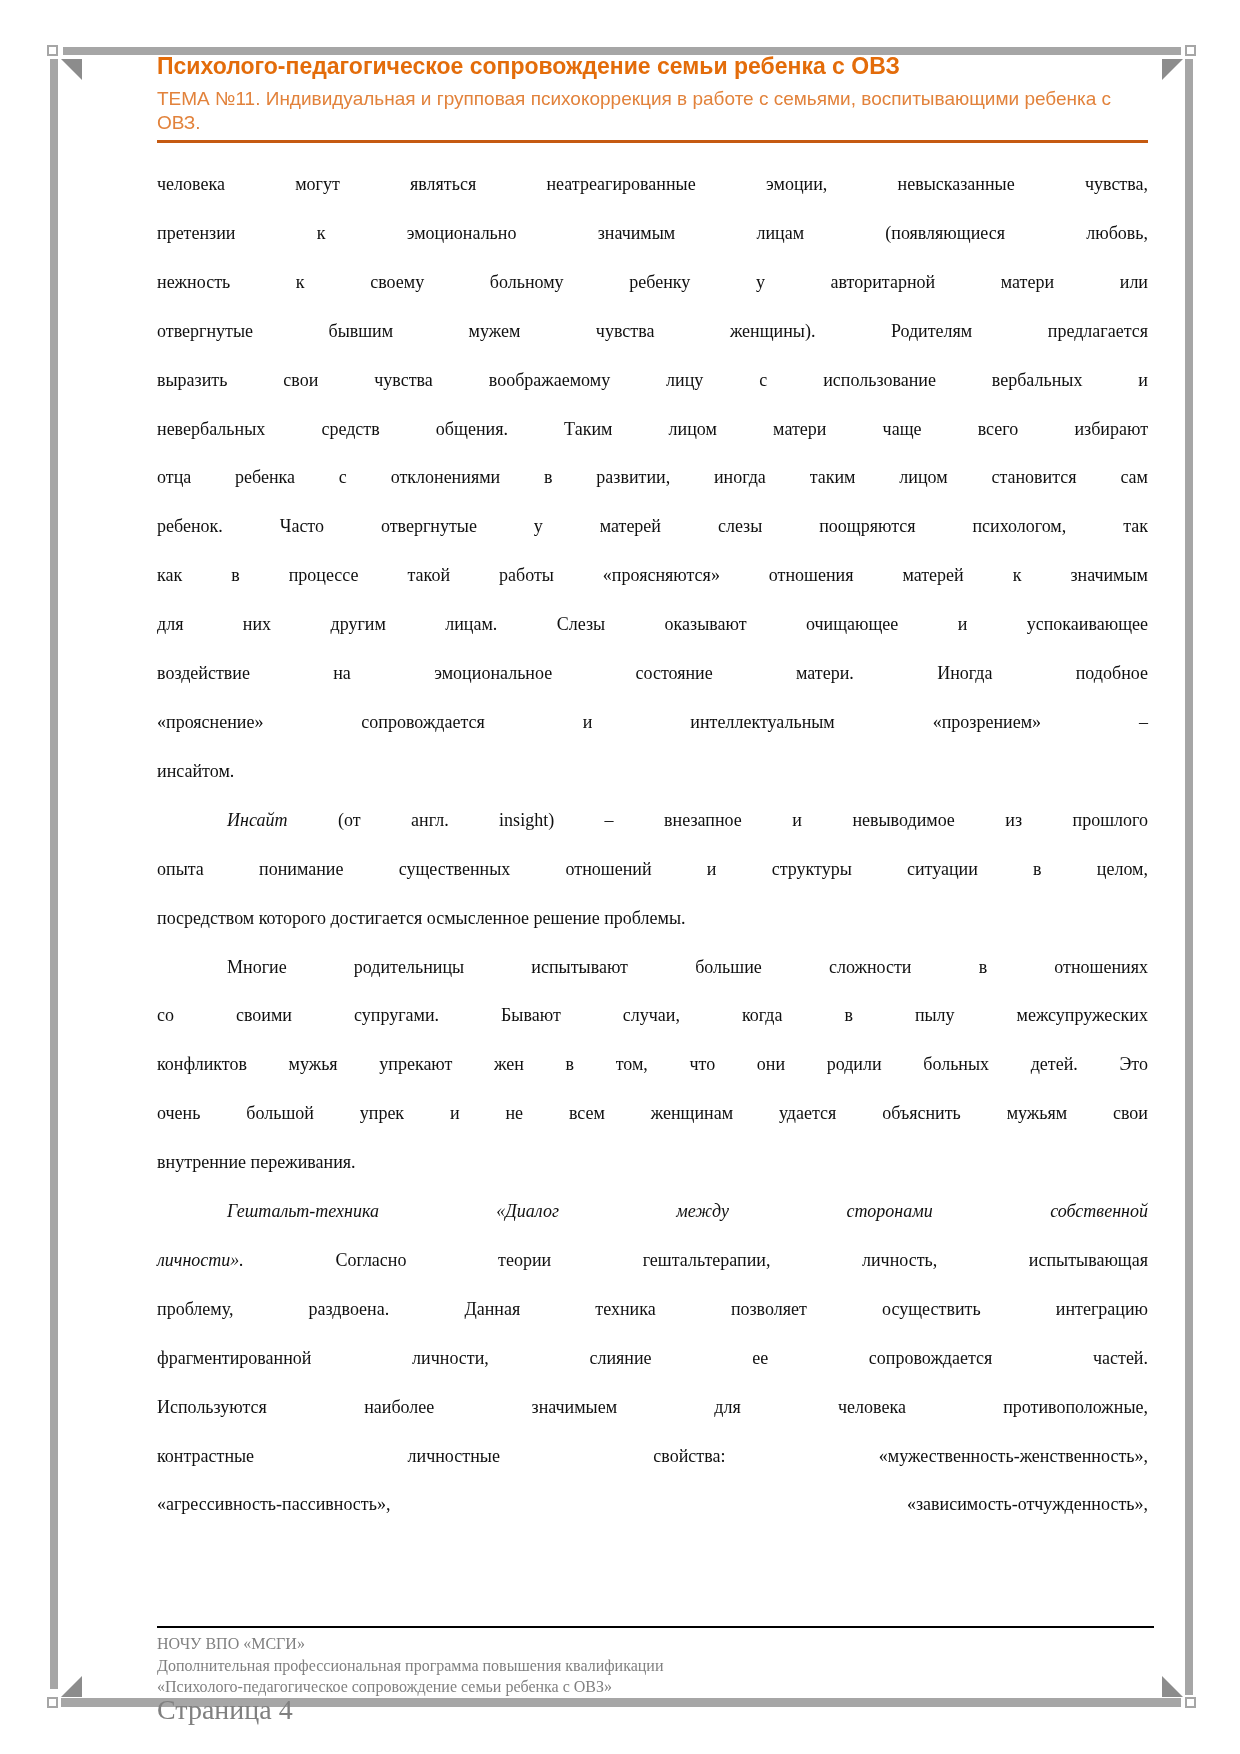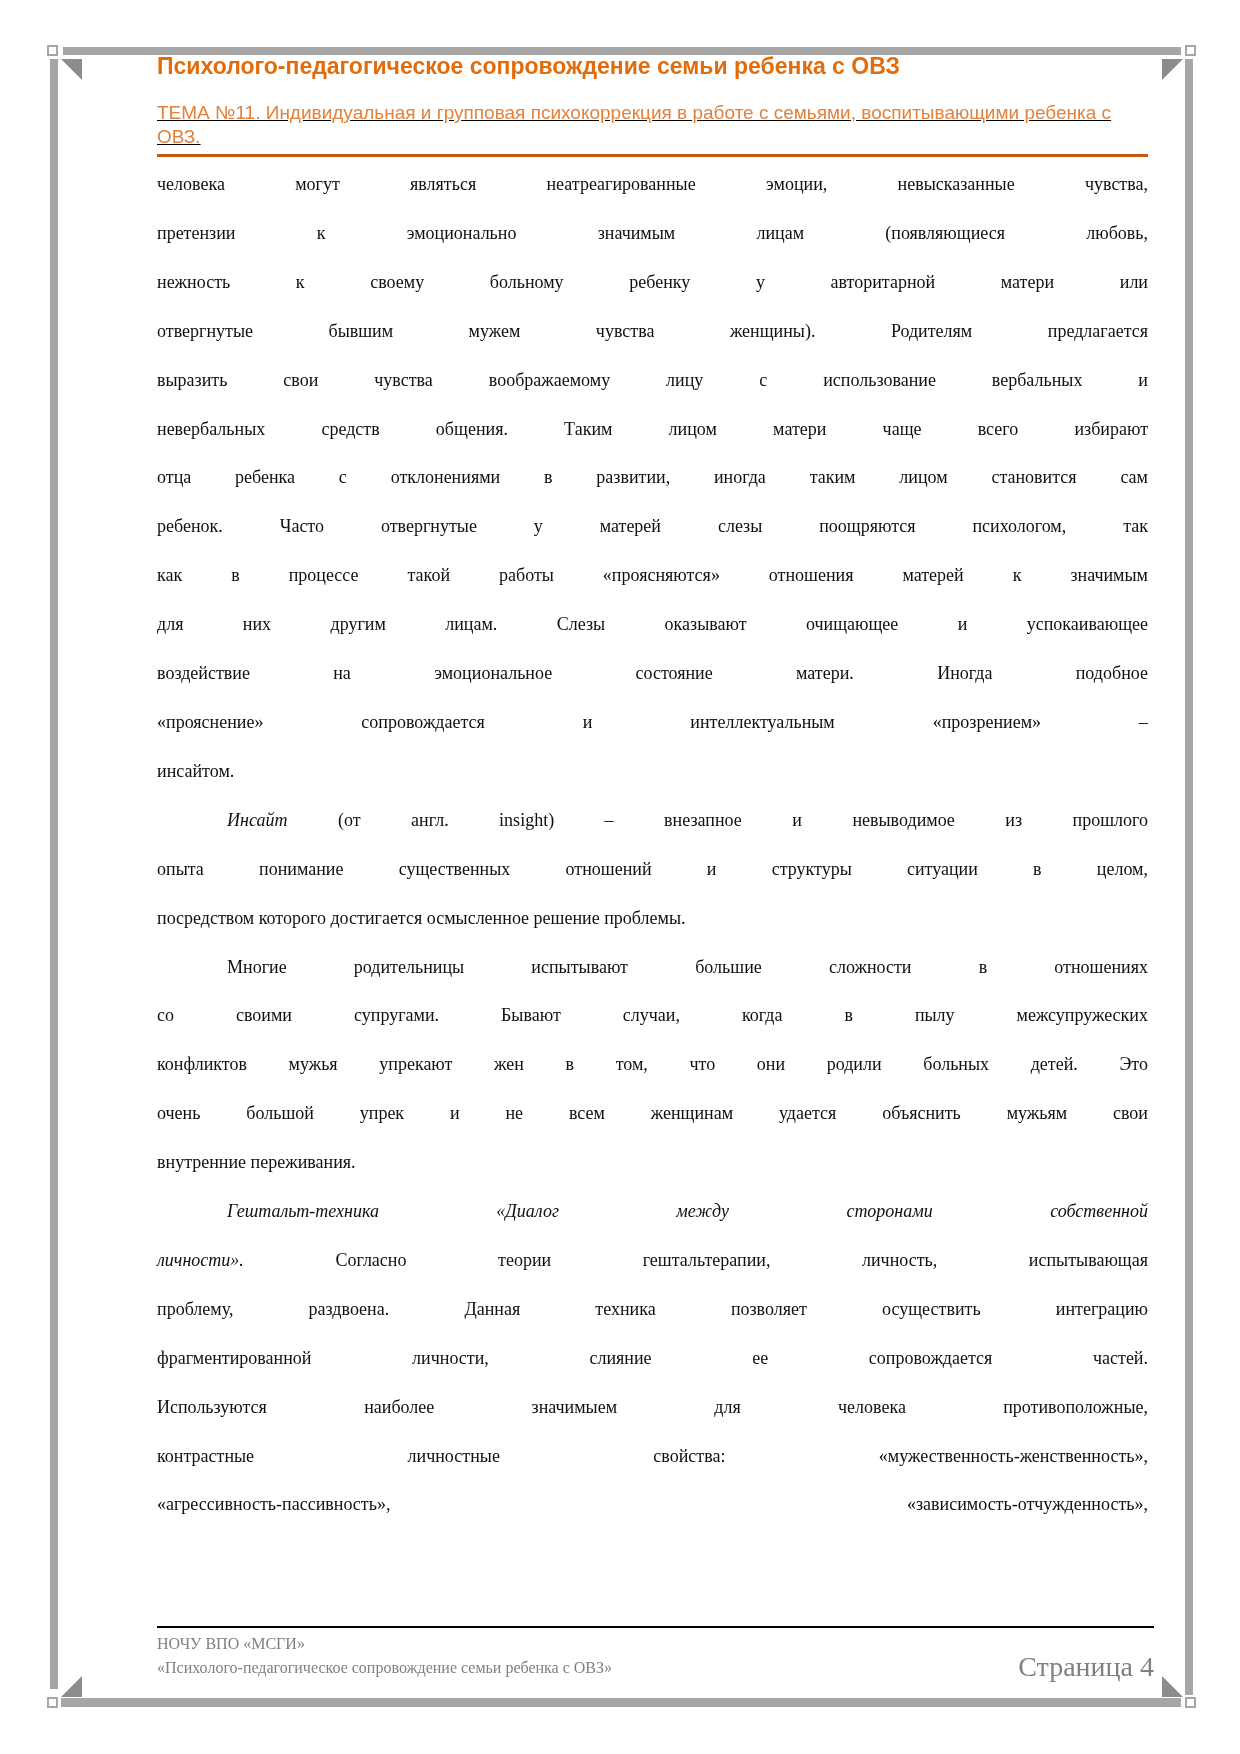--- a/index.html
+++ b/index.html
@@ -34,21 +34,21 @@
 
   
   .doc-header {
     position: absolute; left: 157px; top: 53px; width: 991px;
     font-family: "Liberation Sans", sans-serif;
   }
   .doc-title {
     font-size: 23px; font-weight: bold; line-height: 27px;
     color: var(--title, #E36C0A);
   }
-  .doc-subtitle { margin-top: 21px; text-decoration: underline; }
+  .doc-subtitle { margin-top: 7px; }
   .subtitle-line {
     font-size: 19px; line-height: 24px;
     color: var(--subtitle, #E2823B);
   }
   .header-rule { margin-top: 5px; border-top: 3px solid var(--rule, #C55A11); height: 0; }
 
   
   .doc-body {
     position: absolute; left: 157px; top: 160px; width: 991px;
     font-size: 18px; line-height: 48.9px;
@@ -59,21 +59,21 @@
   .line.ind { text-indent: 70px; }
   .it { font-style: italic; }
 
   
   .doc-footer {
     position: absolute; left: 157px; top: 1626px; width: 997px;
     color: var(--footer-gray, #808080);
     font-size: 16px; line-height: 21.5px;
   }
   .footer-rule { border-top: 2px solid var(--footer-rule, #000000); margin-bottom: 5px; }
-  .f-row { display: flex; justify-content: space-between; align-items: flex-end; }
+  .f-row { display: flex; justify-content: space-between; align-items: flex-start; flex-direction: column; }
   .f-page { font-size: 28px; line-height: 24px; white-space: nowrap; }
 </style>
 </head>
 <body>
 
 <div class="page">
 
   <div class="bar bar-top"></div>
   <div class="bar bar-left"></div>
   <div class="bar bar-right"></div>
@@ -125,19 +125,20 @@
       <div class="line just"><span>проблему, раздвоена. Данная техника позволяет осуществить интеграцию</span></div>
       <div class="line just"><span>фрагментированной личности, слияние ее сопровождается частей.</span></div>
       <div class="line just"><span>Используются наиболее значимыем для человека противоположные,</span></div>
       <div class="line just"><span>контрастные личностные свойства: «мужественность-женственность»,</span></div>
       <div class="line just"><span>«агрессивность-пассивность», «зависимость-отчужденность»,</span></div>
     </main>
 
   <footer class="doc-footer">
     <div class="footer-rule"></div>
     <div class="f-line">НОЧУ ВПО «МСГИ»</div>
+    <div class="f-line">Дополнительная профессиональная программа повышения квалификации</div>
     <div class="f-row">
       <div class="f-line">«Психолого-педагогическое сопровождение семьи ребенка с ОВЗ»</div>
       <div class="f-page">Страница 4</div>
     </div>
   </footer>
 
 </div>
 
 </body></html>

